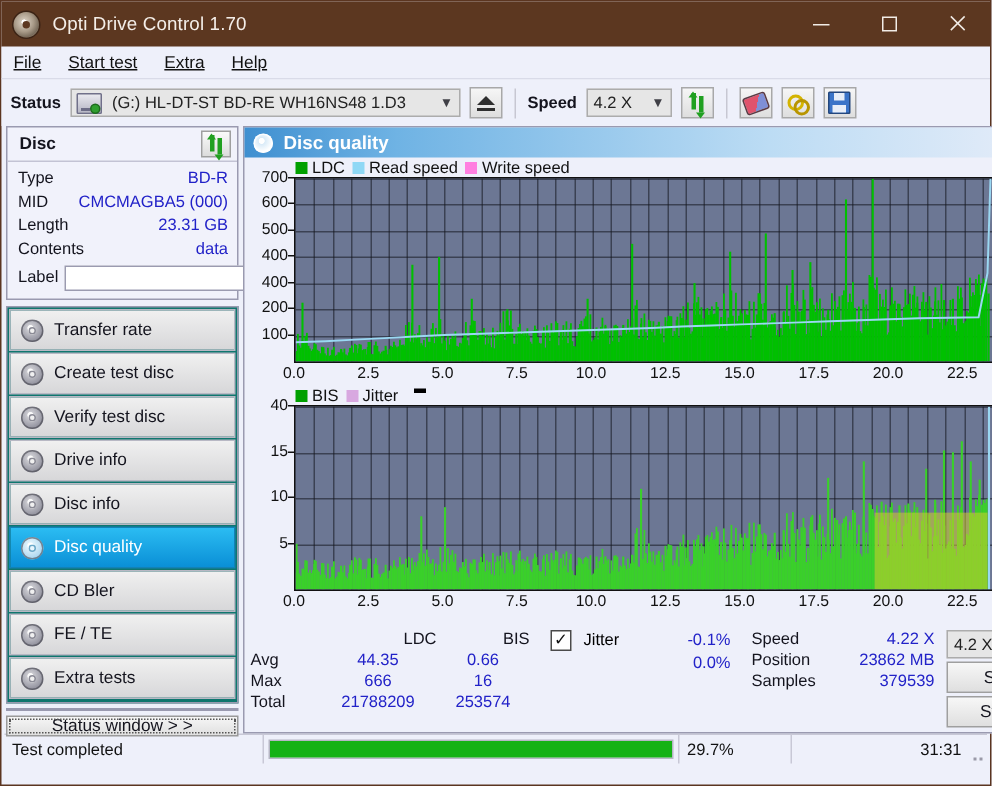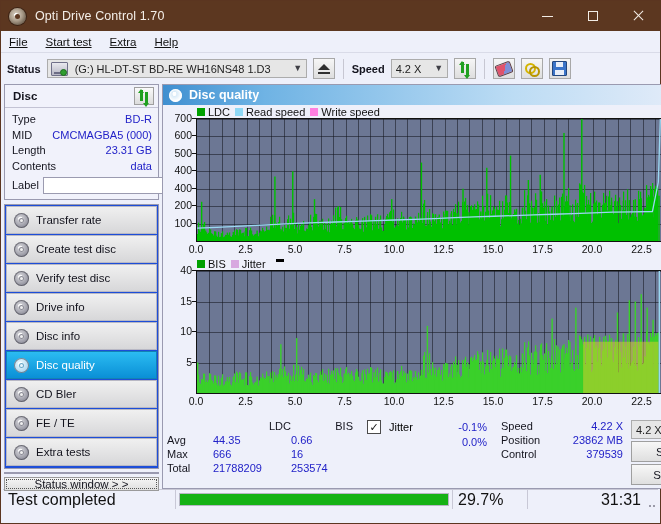--- a/index.html
+++ b/index.html
@@ -138,21 +138,21 @@
     flex:1;height:17px;background:#fff;border:1px solid #9b9bb0;box-sizing:border-box;
     font-size:11px;padding:0 3px;color:#111;
   }
   .cd-ico{
     width:14px;height:14px;border-radius:50%;
     background:radial-gradient(circle at 50% 50%, #f2f0c8 0 18%, #d9d37a 20%, #cfc867 55%, #e7e2a3 100%);
     border:1px solid #8b8740;position:relative;
   }
   .cd-ico:after{content:"";position:absolute;left:5px;top:5px;width:4px;height:4px;border-radius:50%;background:#dcdcdc;border:1px solid #9a9a6a;}
 
-  .navlist{margin-top:4px;border:1px solid #9a9ab0;background:#1d4ed8;padding:1px;box-sizing:border-box;flex:0 0 auto;}
+  .navlist{margin-top:4px;border:1px solid #9a9ab0;background:#0f766e;padding:1px;box-sizing:border-box;flex:0 0 auto;}
   .nav-btn{
     height:28px;display:flex;align-items:center;gap:7px;padding-left:7px;
     border:1px solid #b8b8c4;background:linear-gradient(#f0f0f0,#d7d7d9);
     margin-bottom:1px;box-sizing:border-box;font-size:11.5px;color:#14141e;
   }
   .nav-btn.active{
     background:linear-gradient(#2bbcf2,#0a8fd6);
     border:1px solid #1282b5;color:#fff;
   }
   .nav-ico{
@@ -211,21 +211,21 @@
   .xaxis{height:15px;display:flex;position:relative;margin-left:31px;margin-right:32px;}
   .xaxis .xt{position:absolute;font-size:10.5px;color:#111;transform:translateX(-50%);top:1px;white-space:nowrap;}
 
   
   .stats{
     height:72px;display:flex;align-items:flex-start;padding:4px 4px 0 4px;
     box-sizing:border-box;font-size:11px;position:relative;
   }
   .grid-left{display:grid;grid-template-columns:46px 78px 62px;row-gap:2px;align-items:center;}
   .grid-left .rl{color:#14141e;}
-  .grid-left .num{text-align:left;color:#2222c8;}
+  .grid-left .num{text-align:center;color:#2222c8;}
   .grid-left .hdr{text-align:right;color:#14141e;}
   .jit{margin-left:14px;display:grid;grid-template-columns:22px 54px 44px;row-gap:2px;align-items:center;}
   .chk{
     width:14px;height:14px;border:1px solid #4a4a4a;background:#fff;box-sizing:border-box;
     display:flex;align-items:center;justify-content:center;font-size:11px;color:#111;line-height:1;
   }
   .jit .jnum{text-align:right;color:#2222c8;}
   .spd{margin-left:14px;display:grid;grid-template-columns:56px 66px;row-gap:2px;align-items:center;}
   .spd .sl{color:#14141e;}
   .spd .sv{text-align:right;color:#2222c8;}
@@ -234,21 +234,21 @@
     height:21px;border:1px solid #9f9f9f;background:linear-gradient(#f7f7f7,#dfdfdf);
     display:flex;align-items:center;justify-content:center;font-size:11.5px;color:#14141e;box-sizing:border-box;
   }
   .spd-combo{height:19px;}
 
   
   .statusbar{
     height:19px;display:flex;align-items:stretch;border-top:1px solid #c8c8d6;
     background:#eef0fa;margin:0 2px;
   }
-  .sb-cell{display:flex;align-items:center;font-size:16px;color:#111;padding:0 5px;border-right:1px solid #c8c8d6;}
+  .sb-cell{display:flex;align-items:center;font-size:11px;color:#111;padding:0 5px;border-right:1px solid #c8c8d6;}
   .sb-test{width:162px;}
   .sb-prog{flex:1;display:flex;align-items:center;padding:1px 3px;}
   .prog-outer{flex:1;height:13px;border:1px solid #b6b6c4;background:#fff;box-sizing:border-box;}
   .prog-inner{height:100%;background:#15b215;}
   .sb-pct{width:64px;}
   .sb-time{width:108px;justify-content:flex-end;border-right:none;}
   .grip{width:12px;display:flex;align-items:flex-end;justify-content:center;padding-bottom:2px;}
   .grip i{display:block;width:2px;height:2px;background:#9a9aa8;margin:0 1px;}
 </style>
 </head>
@@ -1699,21 +1699,21 @@
           <span></span>
           <span></span>
           <span class="jnum">0.0%</span>
         </div>
 
         <div class="spd">
           <span class="sl">Speed</span>
           <span class="sv">4.22 X</span>
           <span class="sl">Position</span>
           <span class="sv">23862 MB</span>
-          <span class="sl">Control</span>
+          <span class="sl">Samples</span>
           <span class="sv">379539</span>
         </div>
 
         <div class="actions">
           <div class="combo spd-combo">
             <span class="cval">4.2 X</span>
 
           </div>
           <div class="act-btn">Start full</div>
           <div class="act-btn">Start part</div>

